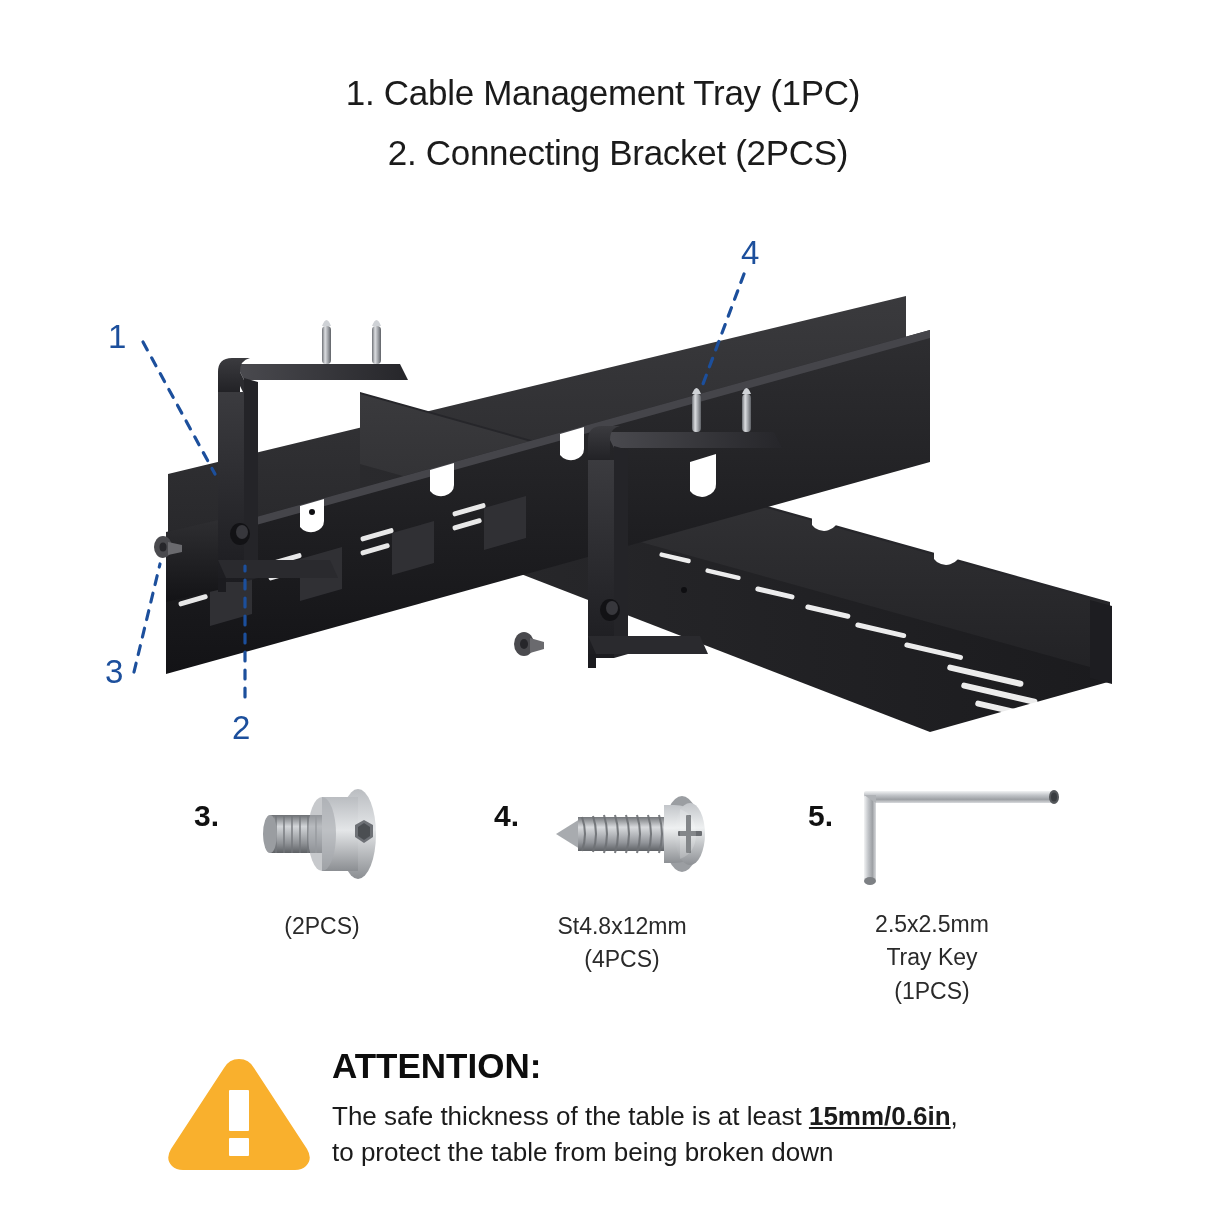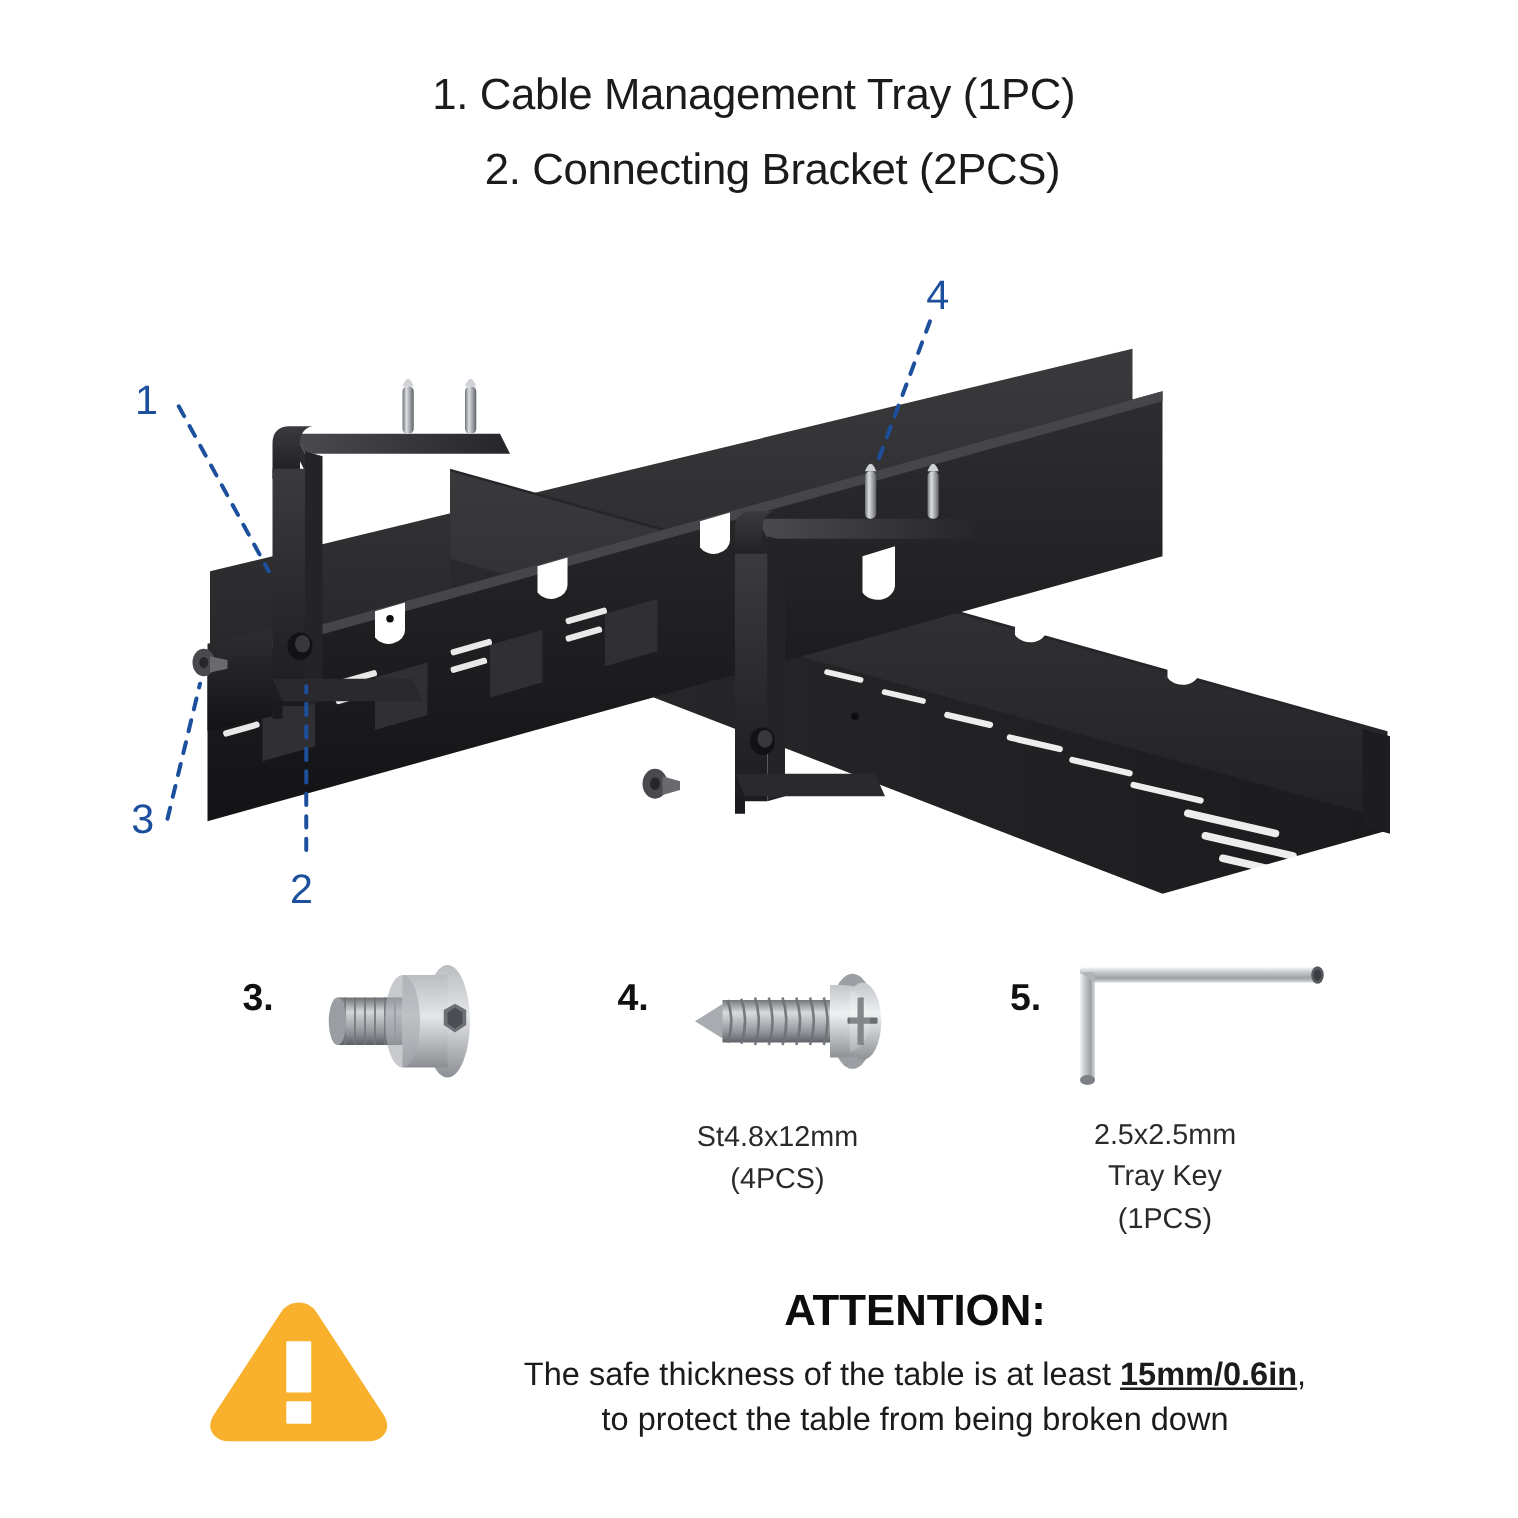--- a/index.html
+++ b/index.html
@@ -4,21 +4,21 @@
 <style>
   html,body{margin:0;padding:0;}
   body{
     width:1214px;height:1214px;
     background:#ffffff;
     font-family:"Liberation Sans","DejaVu Sans",sans-serif;
     color:#1a1a1a;
     overflow:hidden;
     position:relative;
   }
-  .page{position:absolute;inset:0;}
+  .page{position:absolute;inset:0;margin-top:17px;}
 
   
   .titles{position:absolute;top:58px;left:0;width:1214px;text-align:center;}
   .title-line{
     font-size:35px;letter-spacing:-0.3px;color:#1b1b1b;
     line-height:1.0;white-space:nowrap;
   }
   .title-line.t1{margin-left:-8px;}
   .title-line.t2{margin-top:25px;margin-left:22px;text-align:center;}
 
@@ -49,21 +49,21 @@
   }
   .part.p5 .part-index{left:46px;top:12px;}
   .part-art{position:absolute;left:88px;top:0;width:250px;height:105px;}
   .part.p5 .part-art{left:60px;top:-4px;width:270px;height:110px;}
   .part-caption{
     margin-top:18px;font-size:23px;color:#2a2a2a;line-height:1.45;
   }
   .part.p5 .part-caption{margin-top:16px;}
 
   
-  .attention{position:absolute;left:0;top:1018px;width:1214px;height:175px;text-align:center;}
+  .attention{position:absolute;left:0;top:1018px;width:1214px;height:175px;}
   .warn-icon{position:absolute;left:163px;top:18px;width:152px;height:120px;}
   .attn-text{position:absolute;left:332px;top:12px;width:800px;}
   .attn-head{
     font-size:35px;font-weight:bold;color:#0d0d0d;letter-spacing:0px;
     line-height:1.1;
   }
   .attn-body{
     margin-top:12px;font-size:26px;color:#1b1b1b;line-height:1.42;
   }
   .attn-body b{font-weight:bold;text-decoration:underline;}
@@ -323,20 +323,21 @@
             <ellipse cx="118" cy="47" rx="18" ry="45" fill="url(#boltHead)"></ellipse>
             <rect x="82" y="10" width="36" height="74" fill="url(#boltHead)"></rect>
             <ellipse cx="82" cy="47" rx="14" ry="37" fill="#a9acb0" opacity="0.65"></ellipse>
 
             <polygon points="124,33 133,38 133,50 124,56 115,50 115,38" fill="#6e7176"></polygon>
             <polygon points="124,36 130,40 130,49 124,53 118,49 118,40" fill="#4b4e52"></polygon>
           </svg>
         </div>
       </div>
       <div class="part-caption">
+        <div>(2PCS)</div>
       </div>
     </div>
 
     <div class="part p4">
       <div class="part-top">
         <div class="part-index">4.</div>
         <div class="part-art">
           <svg width="250" height="105" viewBox="0 0 250 105">
             <defs>
               <linearGradient id="scrShaft" x1="0" y1="0" x2="0" y2="1">

